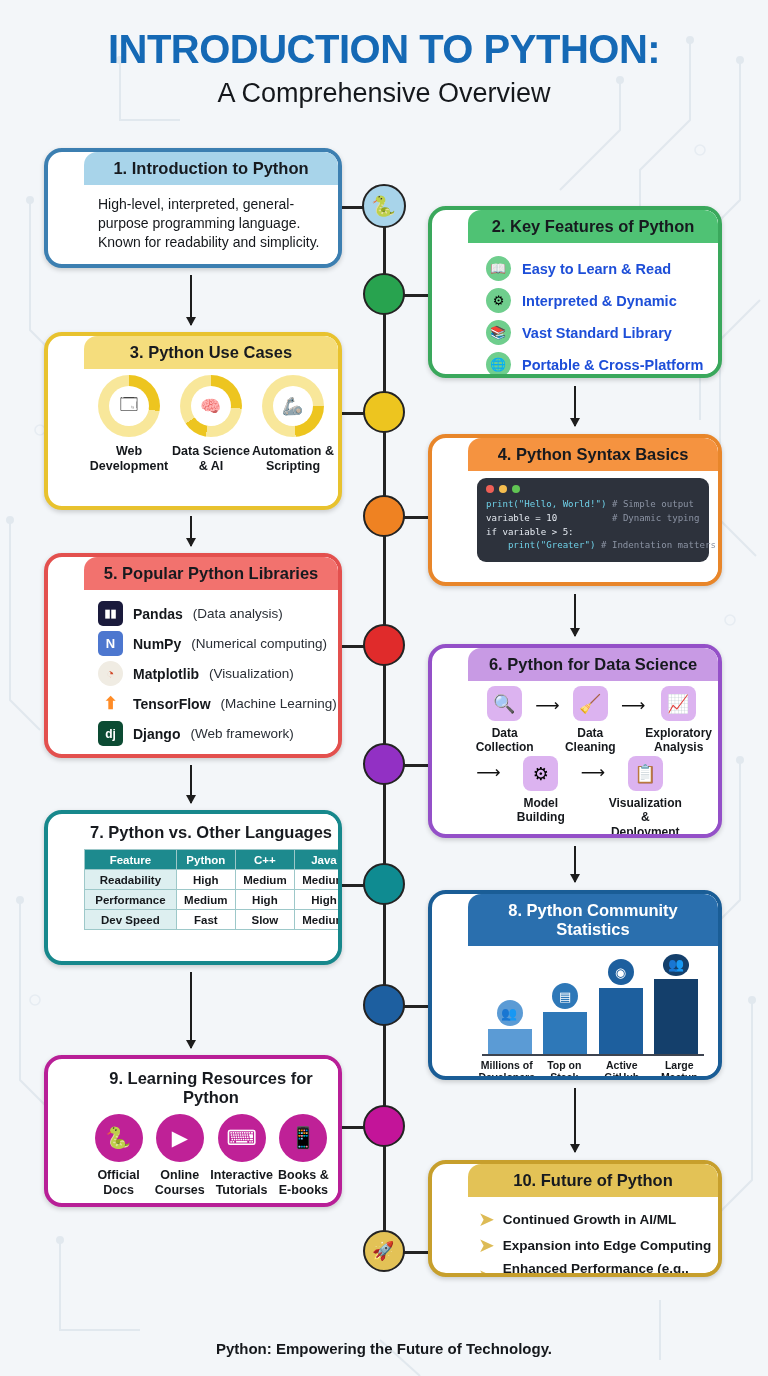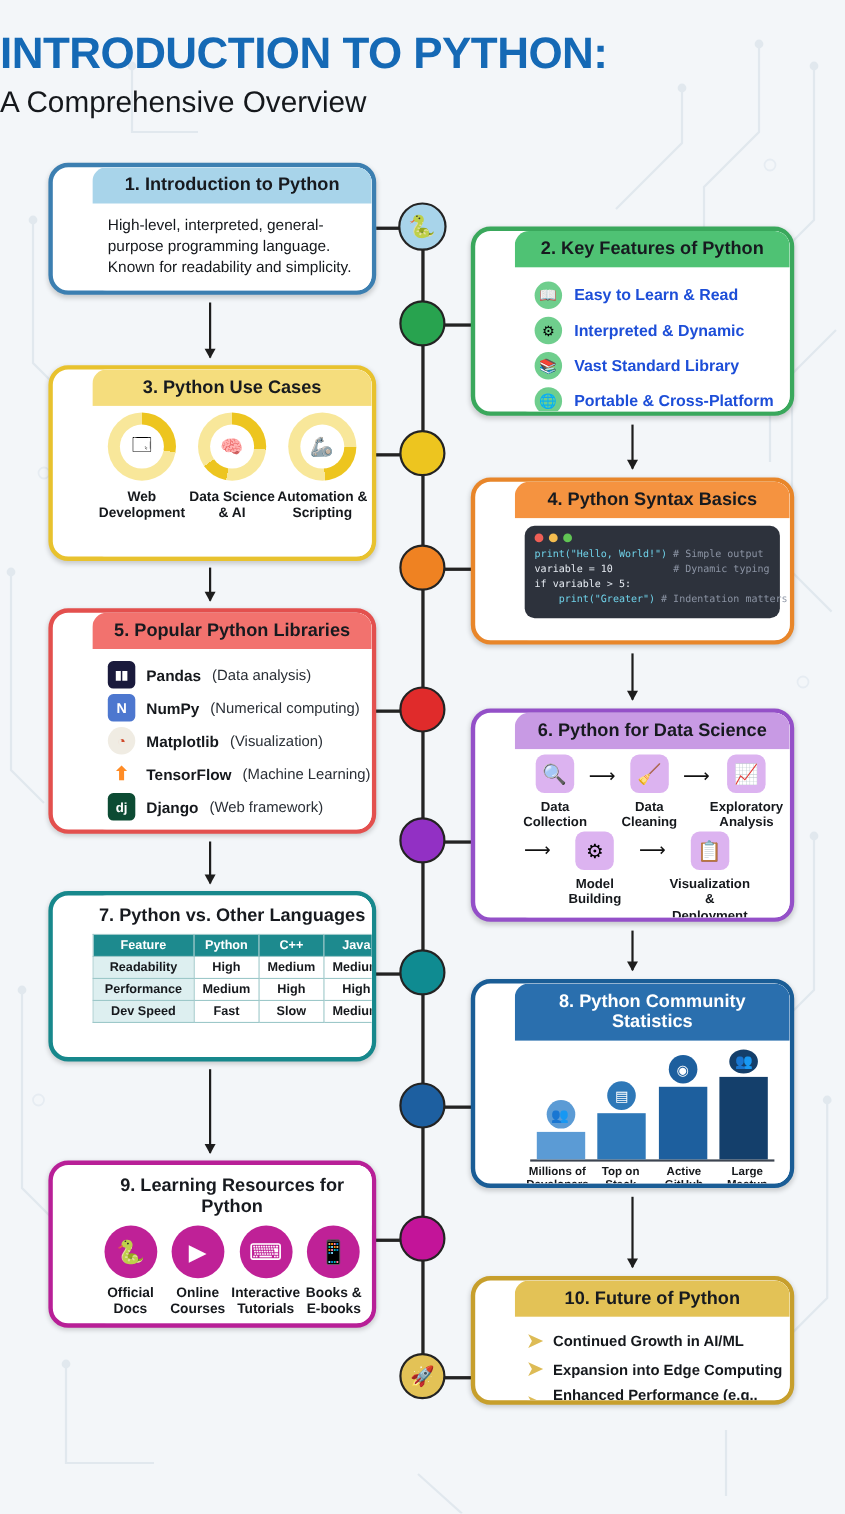--- a/index.html
+++ b/index.html
@@ -7,21 +7,21 @@
     width: 768px; height: 1376px;
     font-family: "Liberation Sans", sans-serif;
     background: #f2f5f8;
     position: relative; overflow: hidden;
   }
   #circuit { position: absolute; inset: 0; z-index: 0; pointer-events: none; }
 
   .page { position: relative; z-index: 2; width: 768px; height: 1376px; }
 
   
-  .hdr { padding-top: 28px; }
+  .hdr { text-align: center; padding-top: 28px; }
   .hdr h1 {
     font-size: 40px; font-weight: bold; color: #1569b5;
     letter-spacing: -0.5px; line-height: 1.05;
   }
   .hdr h2 { font-size: 27px; font-weight: normal; color: #15181c; margin-top: 8px; }
 
   
   .spine { position: absolute; left: 383px; top: 205px; width: 2.5px; height: 1055px; background: #232323; z-index: 3; }
   .node {
     position: absolute; z-index: 5; border-radius: 50%;
@@ -483,13 +483,14 @@
           <span class="futtext">Enhanced Performance (e.g., PyPy)</span>
         </div>
         <div class="fut">
           <span class="futarrow">➤</span>
           <span class="futtext">Stronger Role in Education</span>
         </div>
       </div>
     </div>
   </div>
 
+  <div class="footer">Python: Empowering the Future of Technology.</div>
 </div>
 
 </body></html>

